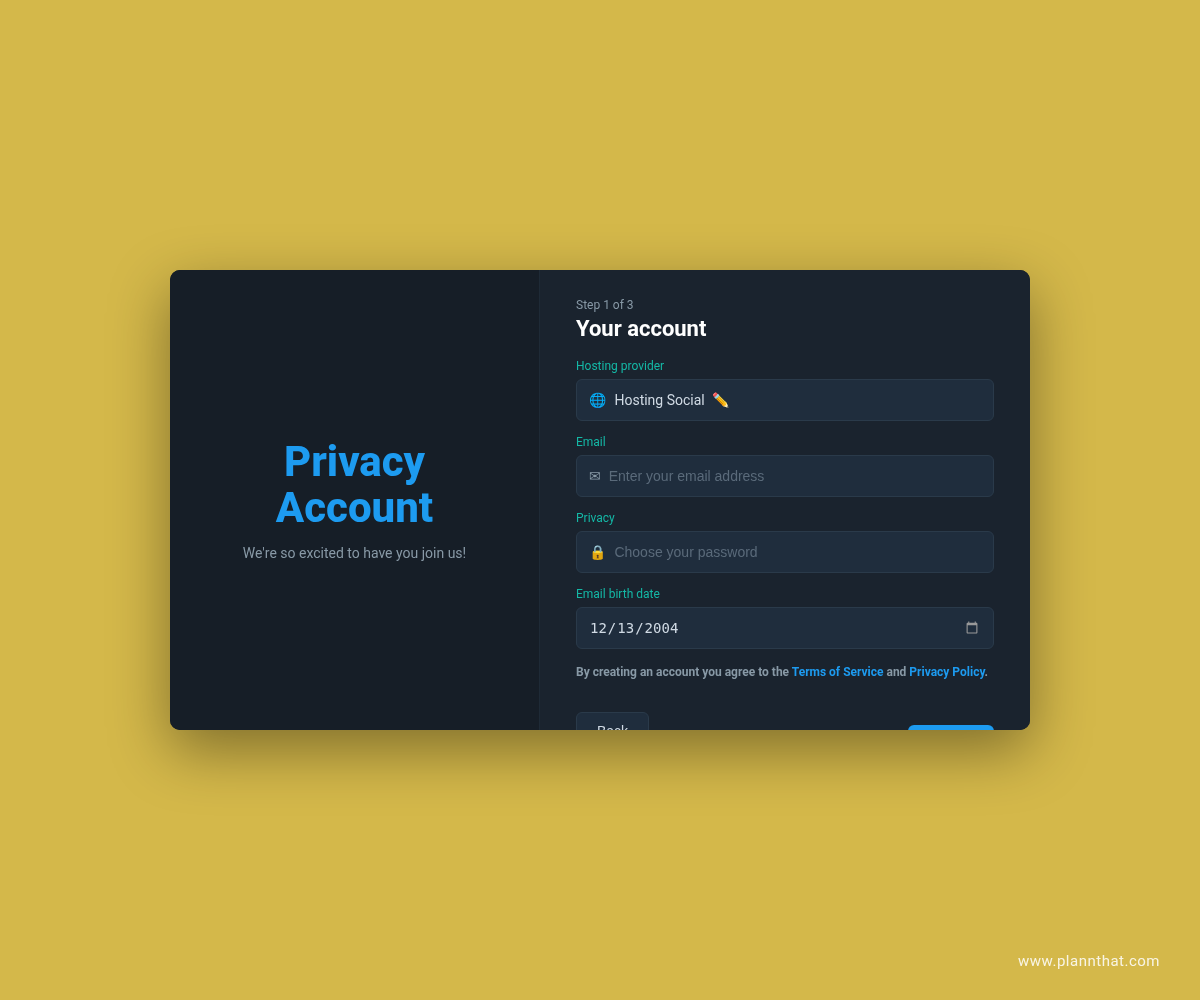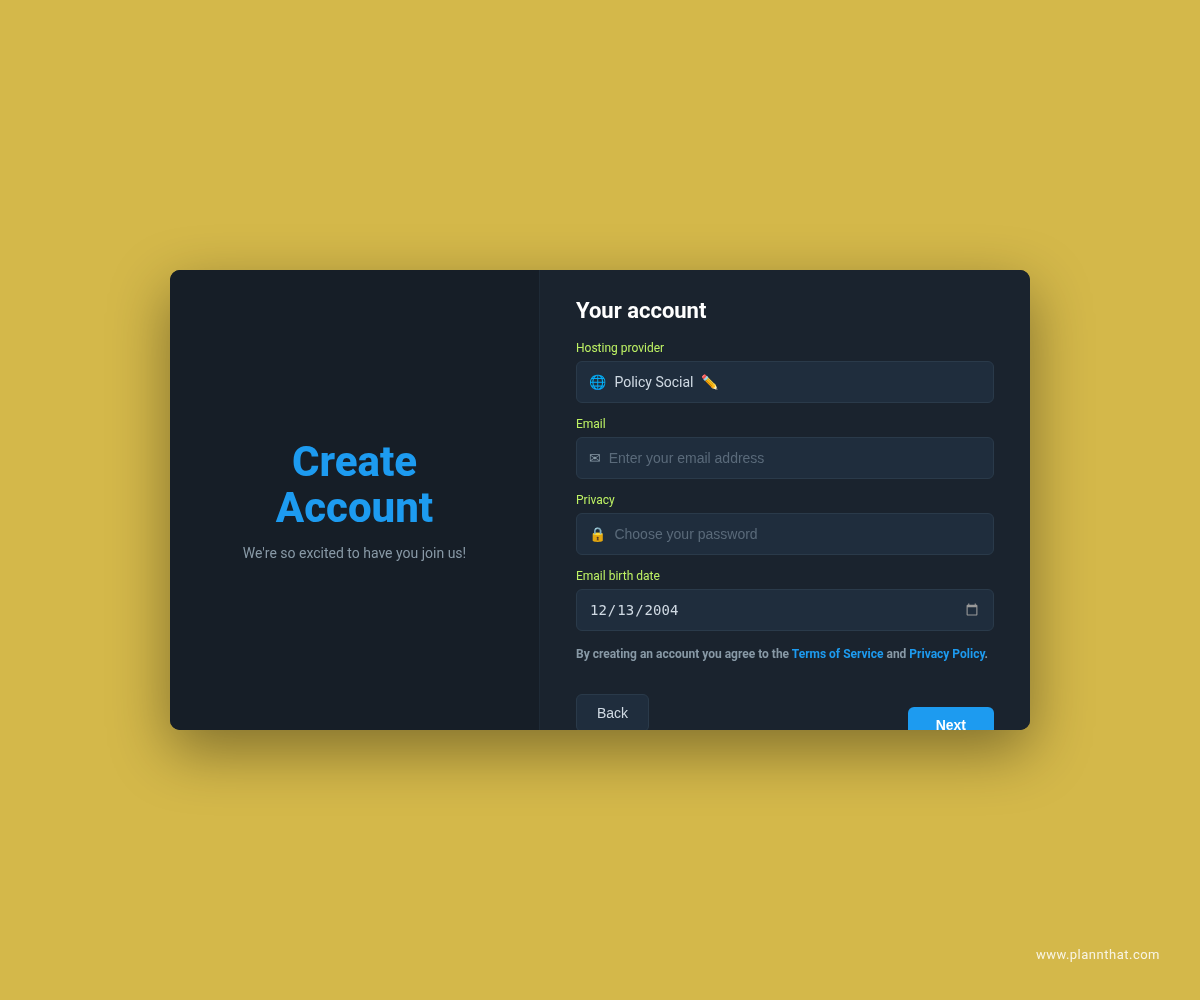--- a/index.html
+++ b/index.html
@@ -10,24 +10,24 @@
       background-color: #D4B84A;
       display: flex;
       align-items: center;
       justify-content: center;
       font-family: -apple-system, BlinkMacSystemFont, 'Segoe UI', Roboto, sans-serif;
       position: relative;
     }
 
     .watermark {
       position: absolute;
-      bottom: 38px;
+      bottom: 30px;
       right: 40px;
       color: #fff;
-      font-size: 13px;
+      font-size: 15px;
       opacity: 0.85;
       letter-spacing: 0.5px;
     }
 
     .modal {
       width: 860px;
       height: 460px;
       background-color: #161e27;
       border-radius: 10px;
       display: flex;
@@ -84,21 +84,21 @@
       color: #ffffff;
       margin-bottom: 18px;
     }
 
     .field-group {
       margin-bottom: 14px;
     }
 
     .field-label {
       font-size: 12px;
-      color: #bef264;
+      color: #14b8a6;
       margin-bottom: 6px;
       display: block;
     }
 
     .input-wrapper {
       display: flex;
       align-items: center;
       background-color: #1f2d3d;
       border: 1px solid #2a3a4a;
       border-radius: 6px;
@@ -208,32 +208,33 @@
       cursor: pointer;
       margin-top: 24px;
     }
   </style>
 </head>
 <body>
 
 <div class="modal">
 
   <div class="left-panel">
-    <h1 class="left-title">Create Account</h1>
+    <h1 class="left-title">Privacy Account</h1>
     <p class="left-subtitle">We're so excited to have you join us!</p>
   </div>
 
   <div class="right-panel">
+    <div class="step-label">Step 1 of 3</div>
     <div class="page-title">Your account</div>
 
     <div class="field-group">
       <label class="field-label">Hosting provider</label>
       <div class="input-wrapper">
         <span class="input-icon">🌐</span>
-        <span class="provider-text">Policy Social</span>
+        <span class="provider-text">Hosting Social</span>
         <button class="input-edit-btn">✏️</button>
       </div>
     </div>
 
     <div class="field-group">
       <label class="field-label">Email</label>
       <div class="input-wrapper">
         <span class="input-icon">✉</span>
         <input type="email" class="input-field" placeholder="Enter your email address" style="">
       </div>

